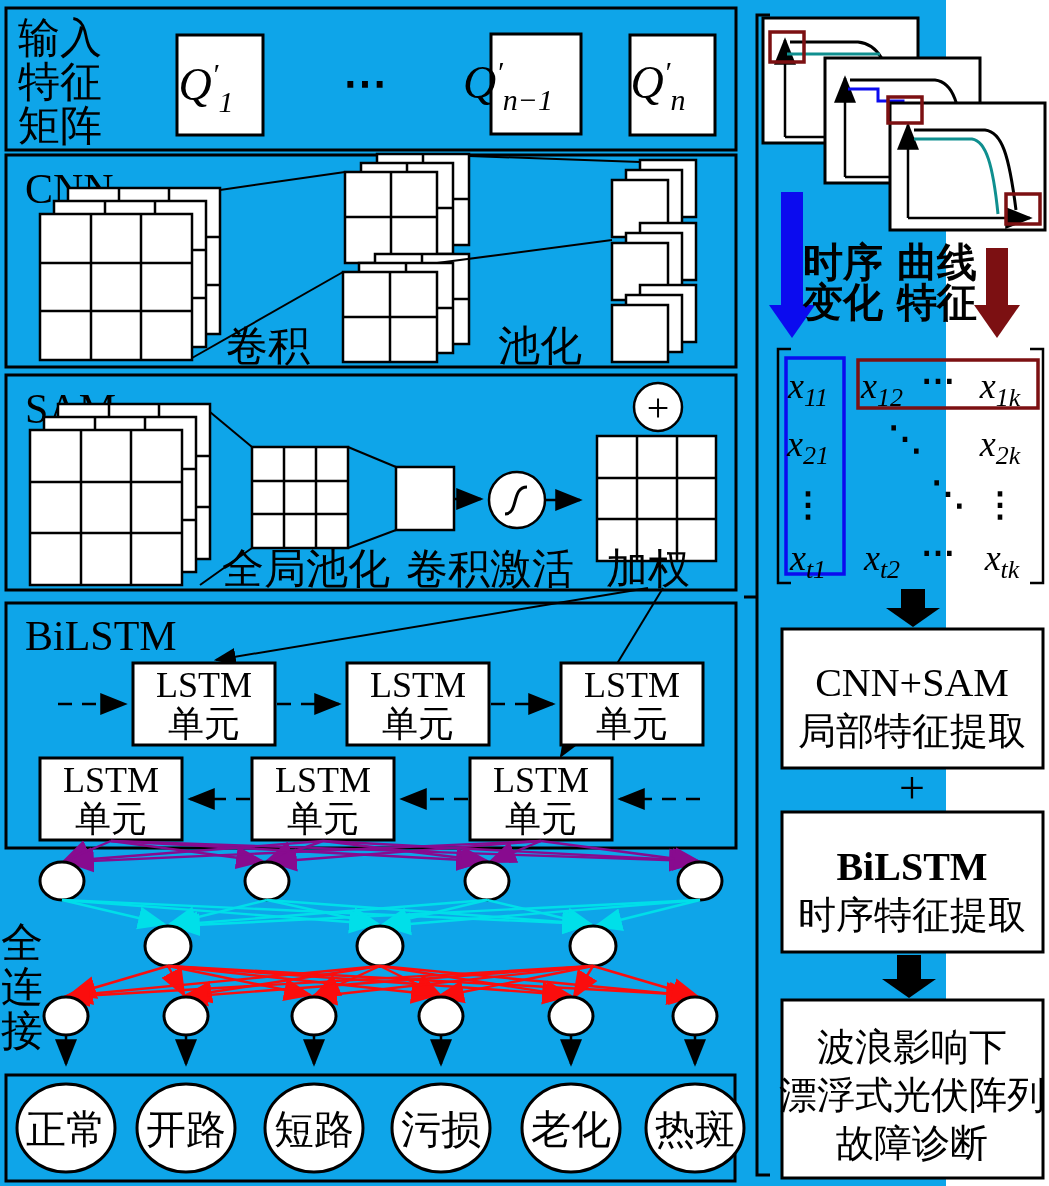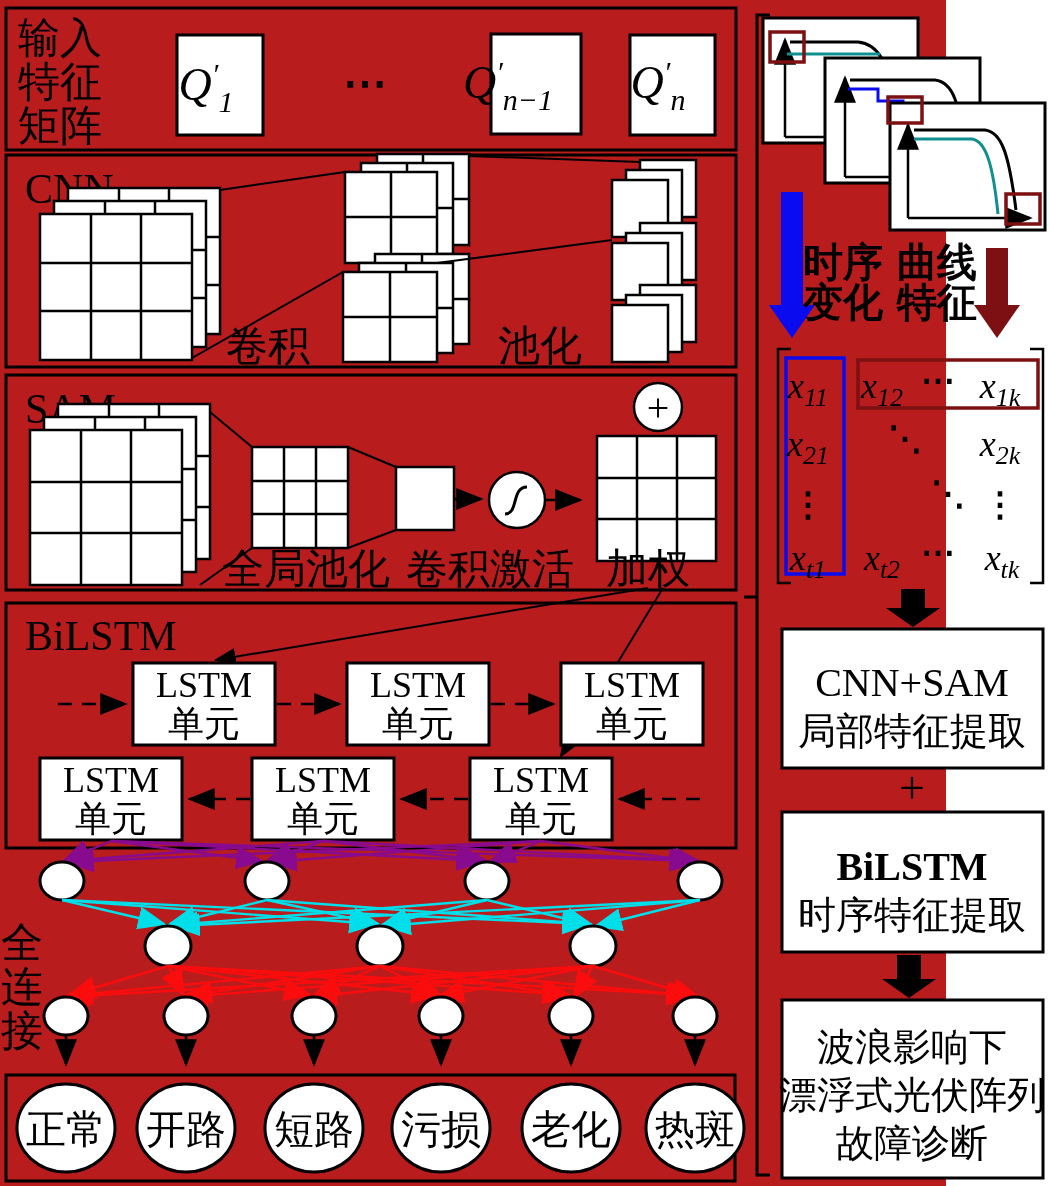--- a/index.html
+++ b/index.html
@@ -1,16 +1,16 @@
 <!DOCTYPE html>
 <html><head>
 <meta charset="utf-8">
 <style>
   html,body{margin:0;padding:0;background:#ffffff;}
-  .fig{position:relative;width:946px;height:1186px;background:#b91c1c;
+  .fig{position:relative;width:946px;height:1186px;background:#0ea5e9;
        font-family:"Liberation Serif","DejaVu Serif",serif;}
   svg text{font-family:"Liberation Serif","DejaVu Serif",serif;fill:#000;}
 </style>
 </head>
 <body>
 
 <div class="fig">
 <svg width="1049" height="1186" viewBox="0 0 1049 1186">
   <defs>
     <marker id="ah-black" viewBox="0 0 10 8" refX="9" refY="4" markerWidth="11" markerHeight="9" orient="auto">

